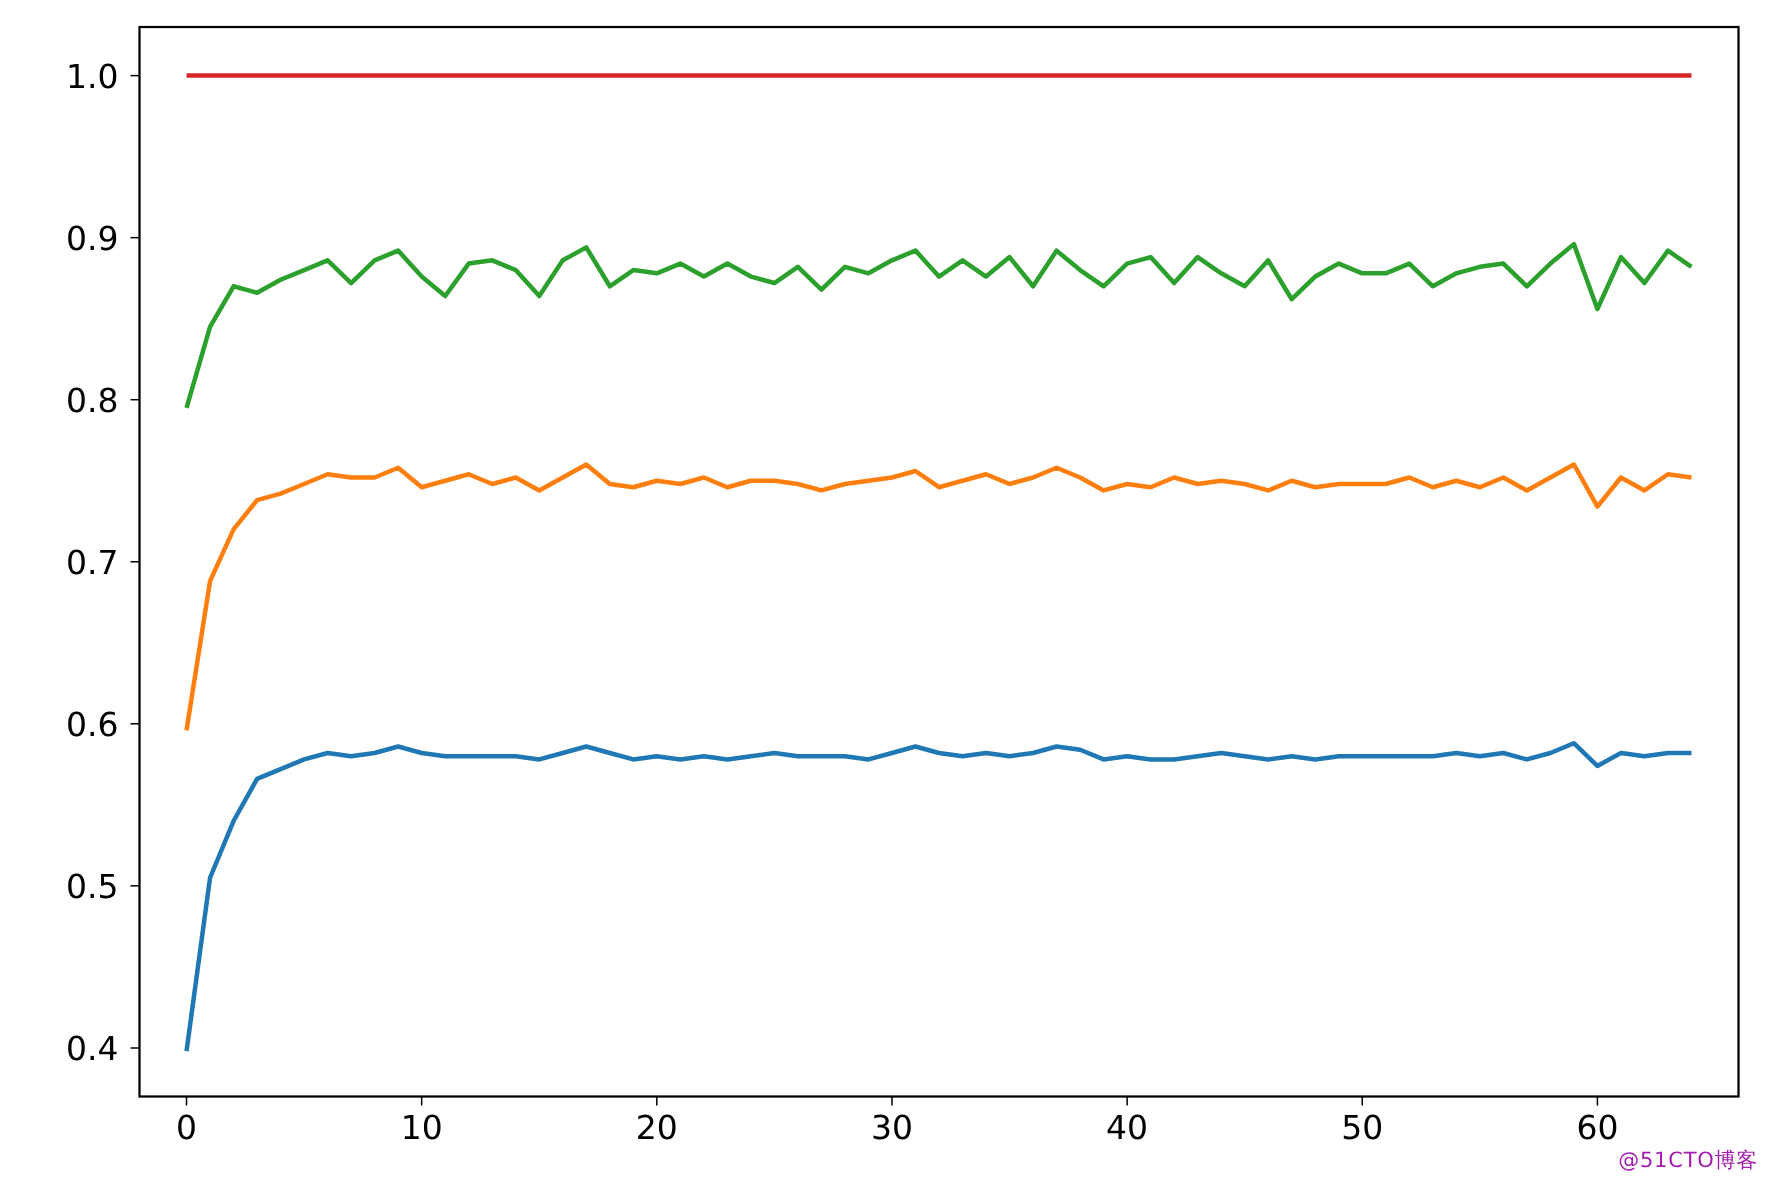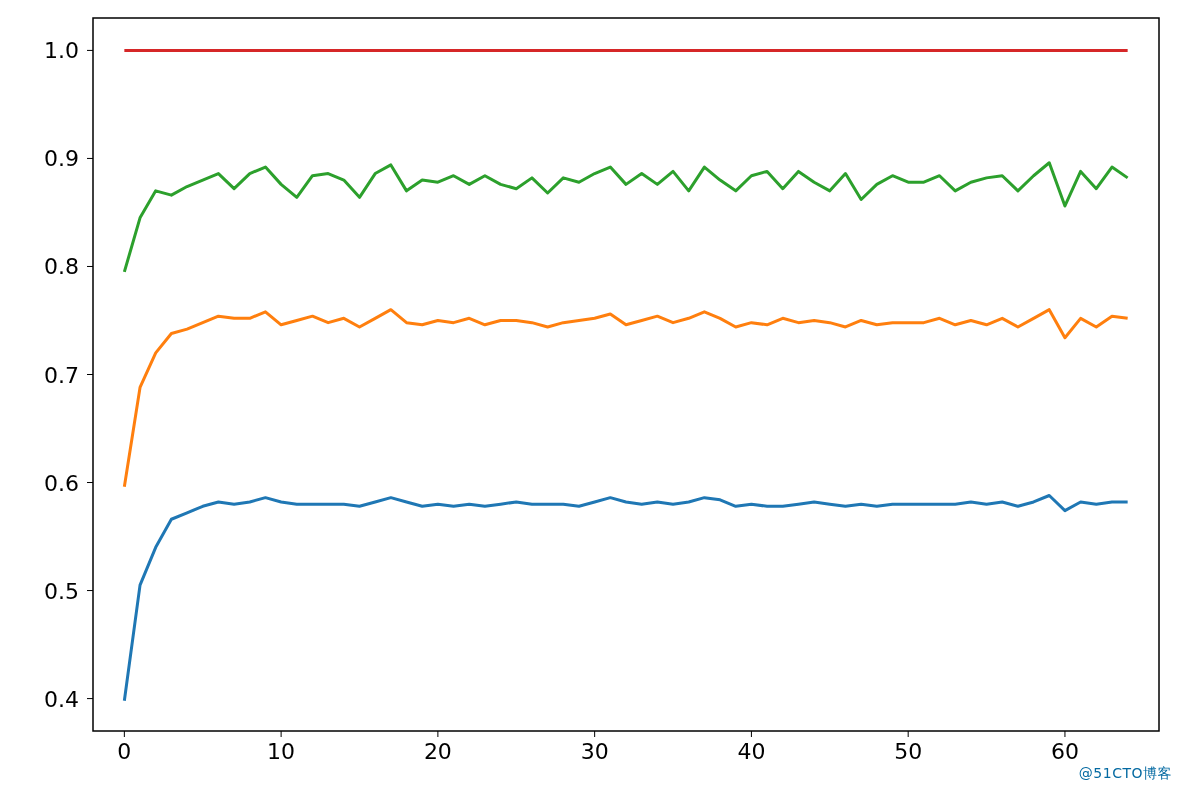--- a/index.html
+++ b/index.html
@@ -36,21 +36,21 @@
     fill: none;
     stroke-width: 3;
     stroke-linejoin: round;
     stroke-linecap: butt;
   }
   .watermark {
     position: absolute;
     right: 12px;
     bottom: 6px;
     font-size: 14px;
-    color: #0369a1;
+    color: #a21caf;
     letter-spacing: 0.5px;
     pointer-events: none;
   }
 </style>
 </head>
 <body>
 
 <div class="chart-container">
   <svg id="chart-svg" width="1184" height="789" viewBox="0 0 1184 789">
       <rect x="93" y="18" width="1066" height="713" class="plot-border"></rect>

